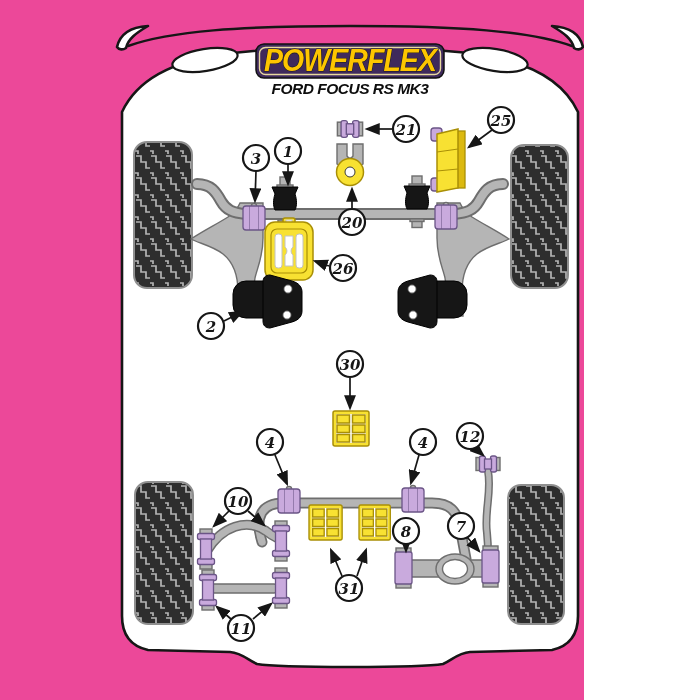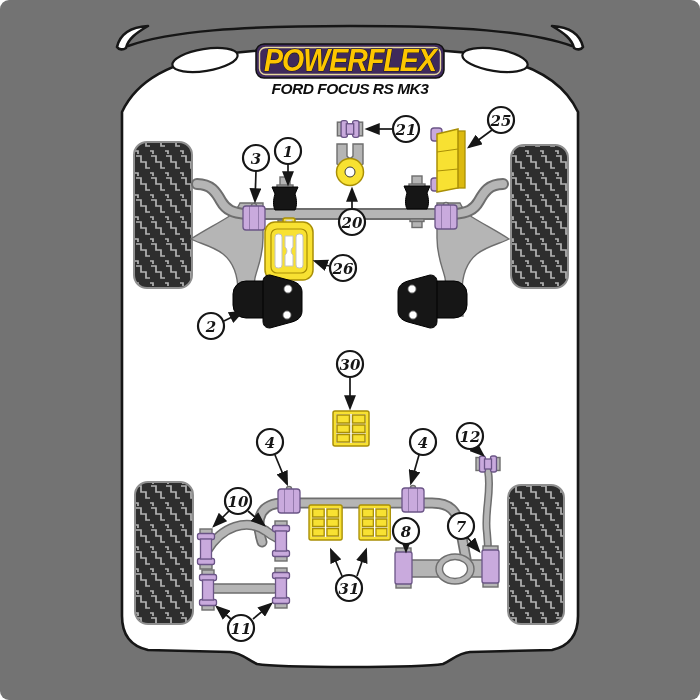--- a/index.html
+++ b/index.html
@@ -1,17 +1,17 @@
 <!DOCTYPE html>
 <html style="--line: #161616; --logo_purple: #3f2a5c; --logo_yellow: #fdc500; --logo_trim: #e8d9a0; --part_yellow: #f8e132; --part_yellow_side: #dcb90f; --part_yellow_dark: #a98f06; --bush_purple: #c9aadd; --bush_purple_dark: #6b5587; --metal_light: #b5b5b5; --metal_dark: #6e6e6e; --black_part: #161616; --tire_dark: #2e2e2e; --tire_tread: #b3b3b3;"><head>
 <meta charset="utf-8">
 <style>
   html,body{margin:0;padding:0;background:#ffffff;}
-  #stage{position:relative;width:700px;height:700px;background:#737373;overflow:hidden;
-         font-family:"Liberation Sans",sans-serif;border-radius:9px;}
+  #stage{position:relative;width:584px;height:700px;background:#ec4899;overflow:hidden;
+         font-family:"Liberation Sans",sans-serif;}
   svg{display:block}
   .bodyline{fill:#ffffff;stroke:var(--line);stroke-width:2.6;stroke-linejoin:round;}
   .thinline{fill:none;stroke:var(--line);stroke-width:2.4;stroke-linecap:round;}
   .lamp{fill:#ffffff;stroke:var(--line);stroke-width:2.2;}
   .tire{fill:url(#tread);stroke:#8f8f8f;stroke-width:2;}
   .metal{fill:var(--metal_light);stroke:var(--metal_dark);stroke-width:1.4;}
   .barlo{fill:none;stroke:var(--metal_dark);stroke-linecap:round;}
   .barhi{fill:none;stroke:var(--metal_light);stroke-linecap:round;}
   .purple{fill:var(--bush_purple);stroke:var(--bush_purple_dark);stroke-width:1.3;}
   .yellow{fill:var(--part_yellow);stroke:var(--part_yellow_dark);stroke-width:1.5;}

